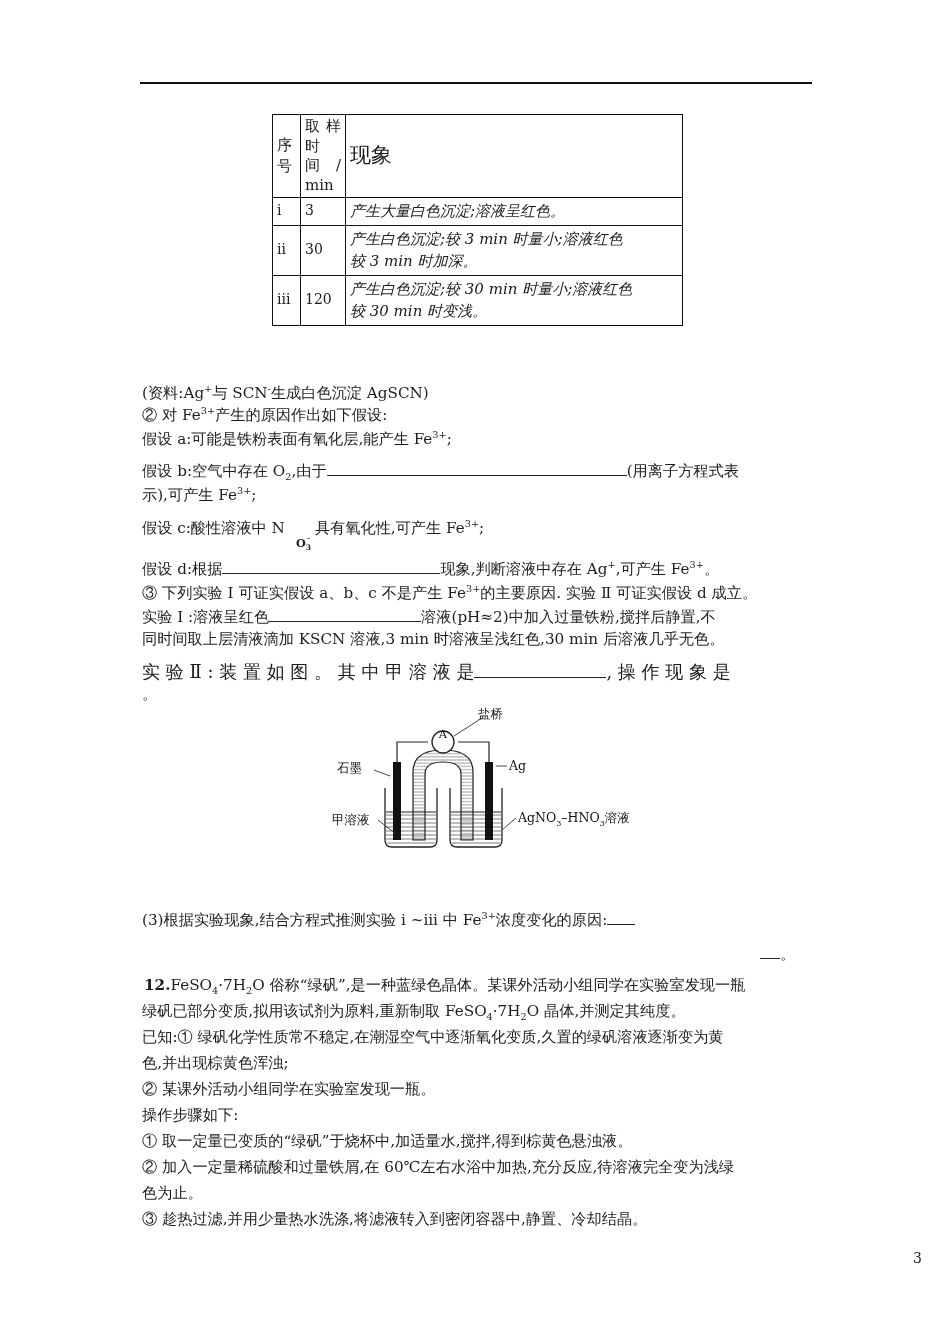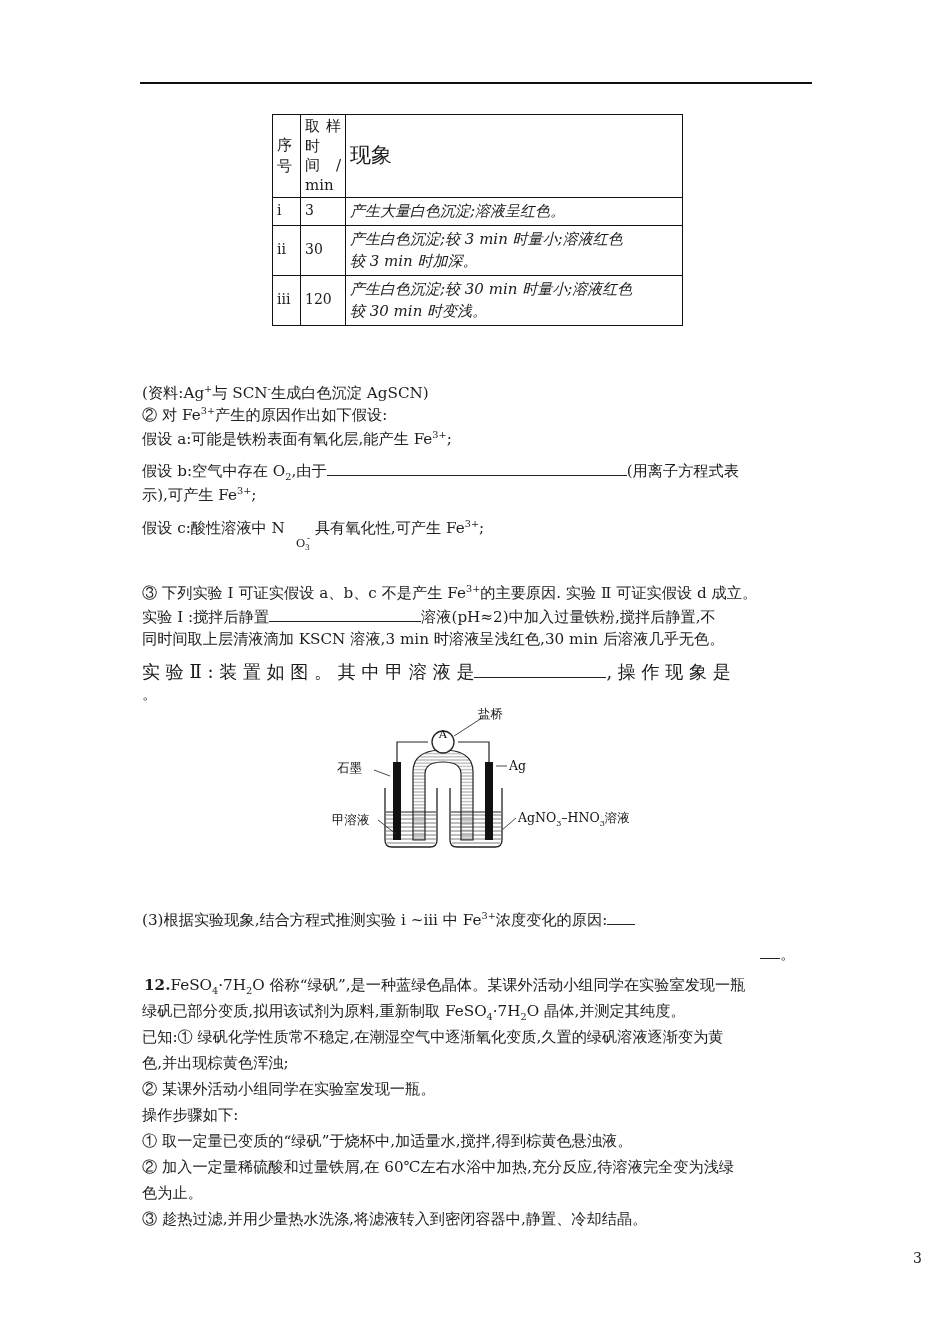--- a/index.html
+++ b/index.html
@@ -125,20 +125,21 @@
     position: relative;
     width: 30px;
     height: 1em;
     vertical-align: baseline;
   }
   .no3 .n-sub {
     position: absolute;
     left: 11px;
     top: 15px;
     font-size: 0.74em;
+    font-weight: bold;
   }
   .no3 .n-sub .n-three {
     font-size: 0.68em;
     vertical-align: sub;
   }
   .no3 .n-minus {
     position: absolute;
     left: 22px;
     top: 10px;
     font-size: 0.6em;
@@ -249,27 +250,30 @@
   </div>
 
   <div class="para" style="left:142px; top:485px;">
     <span>示),可产生 Fe</span><sup>3+</sup><span>;</span>
   </div>
 
   <div class="para" style="left:142px; top:518px;">
     <span>假设 c:酸性溶液中 N</span><span class="no3"><span class="n-sub"><span>O</span><span class="n-three">3</span></span><span class="n-minus">-</span></span><span>具有氧化性,可产生 Fe</span><sup>3+</sup><span>;</span>
   </div>
 
+  <div class="para" style="left:142px; top:559px;">
+    <span>假设 d:根据</span><span class="blank blank-d"></span><span>现象,判断溶液中存在 Ag</span><sup>+</sup><span>,可产生 Fe</span><sup>3+</sup><span>。</span>
+  </div>
 
   <div class="para" style="left:142px; top:583px;">
     <span>③ 下列实验 Ⅰ 可证实假设 a、b、c 不是产生 Fe</span><sup>3+</sup><span>的主要原因. 实验 Ⅱ 可证实假设 d 成立。</span>
   </div>
 
   <div class="para" style="left:142px; top:607px;">
-    <span>实验 Ⅰ :搅拌后静置</span><span class="blank blank-e1"></span><span>溶液(pH≈2)中加入过量铁粉,搅拌后静置,不</span>
+    <span>实验 Ⅰ :溶液呈红色</span><span class="blank blank-e1"></span><span>溶液(pH≈2)中加入过量铁粉,搅拌后静置,不</span>
   </div>
 
   <div class="para" style="left:142px; top:629px;">同时间取上层清液滴加 KSCN 溶液,3 min 时溶液呈浅红色,30 min 后溶液几乎无色。</div>
 
   <div class="spaced-line" style="left:142px; top:660px;">
     <span>实 验 Ⅱ : 装 置 如 图 。 其 中 甲 溶 液 是</span>
     <span class="blank blank-e2"></span>
     <span>, 操 作 现 象 是</span>
   </div>
   <div class="para" style="left:142px; top:684px;">。</div>

